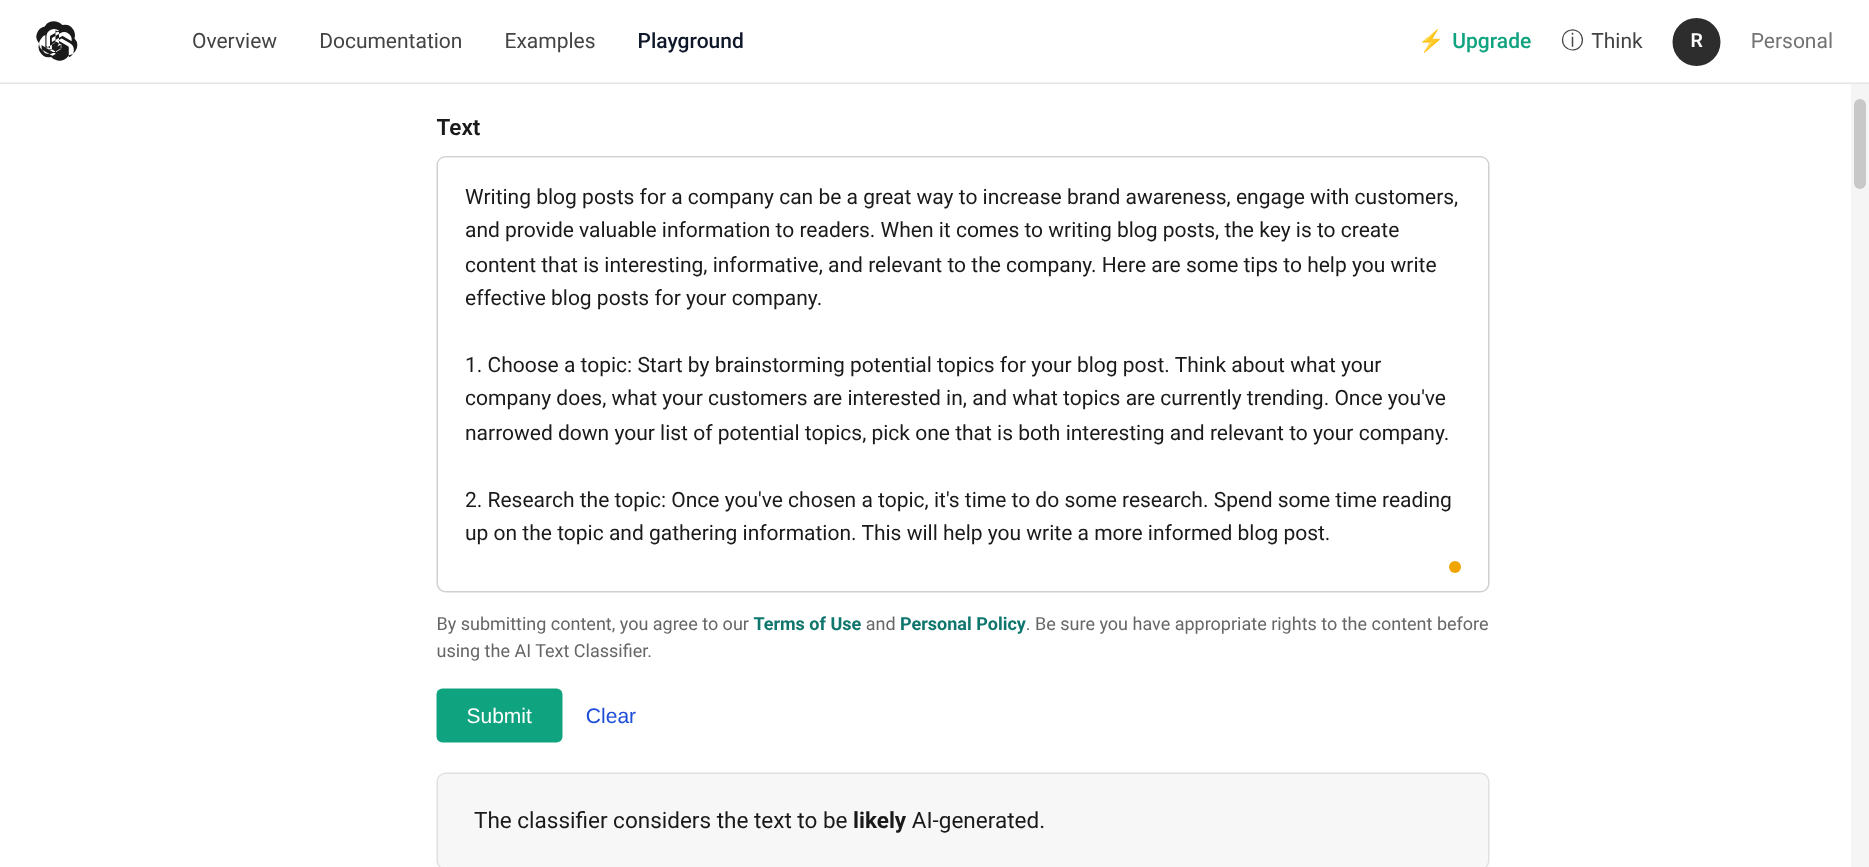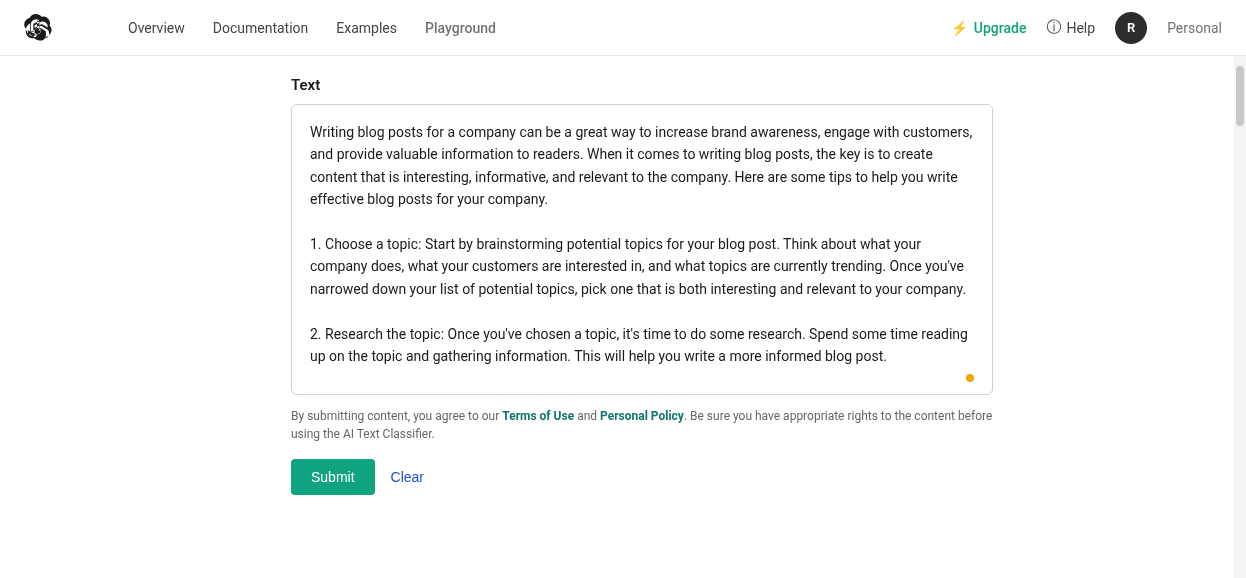--- a/index.html
+++ b/index.html
@@ -49,21 +49,21 @@
     }
 
     .nav-link {
       font-size: 14px;
       color: #444;
       text-decoration: none;
       cursor: pointer;
     }
 
     .nav-link.active {
-      color: #737373;
+      color: #0f172a;
       font-weight: 500;
     }
 
     .navbar-right {
       display: flex;
       align-items: center;
       gap: 20px;
     }
 
     .upgrade-btn {
@@ -277,21 +277,21 @@
     <a class="nav-link active">Playground</a>
   </div>
 
   <div class="navbar-right">
     <a class="upgrade-btn">
       <span class="upgrade-icon">⚡</span>
       <span>Upgrade</span>
     </a>
     <div class="help-btn">
       <span style="font-size:15px;">ⓘ</span>
-      <span>Help</span>
+      <span>Think</span>
     </div>
     <div class="avatar">
       <span>R</span>
     </div>
     <span class="user-name">Personal</span>
   </div>
 </nav>
 
 <main class="main-content">
   <div class="content-area">
@@ -309,19 +309,24 @@
 
     <div class="legal-text">
       <span>By submitting content, you agree to our </span><a href="#">Terms of Use</a><span> and </span><a href="#">Personal Policy</a><span>. Be sure you have appropriate rights to the content before using the AI Text Classifier.</span>
     </div>
 
     <div class="button-row">
       <button class="btn-submit">Submit</button>
       <button class="btn-clear">Clear</button>
     </div>
 
+    <div class="result-box">
+      <p class="result-text">
+        <span>The classifier considers the text to be </span><strong>likely</strong><span> AI-generated.</span>
+      </p>
+    </div>
 
   </div>
 
   <div class="page-scrollbar">
     <div class="page-scrollbar-thumb"></div>
   </div>
 </main>
 
 </body></html>

